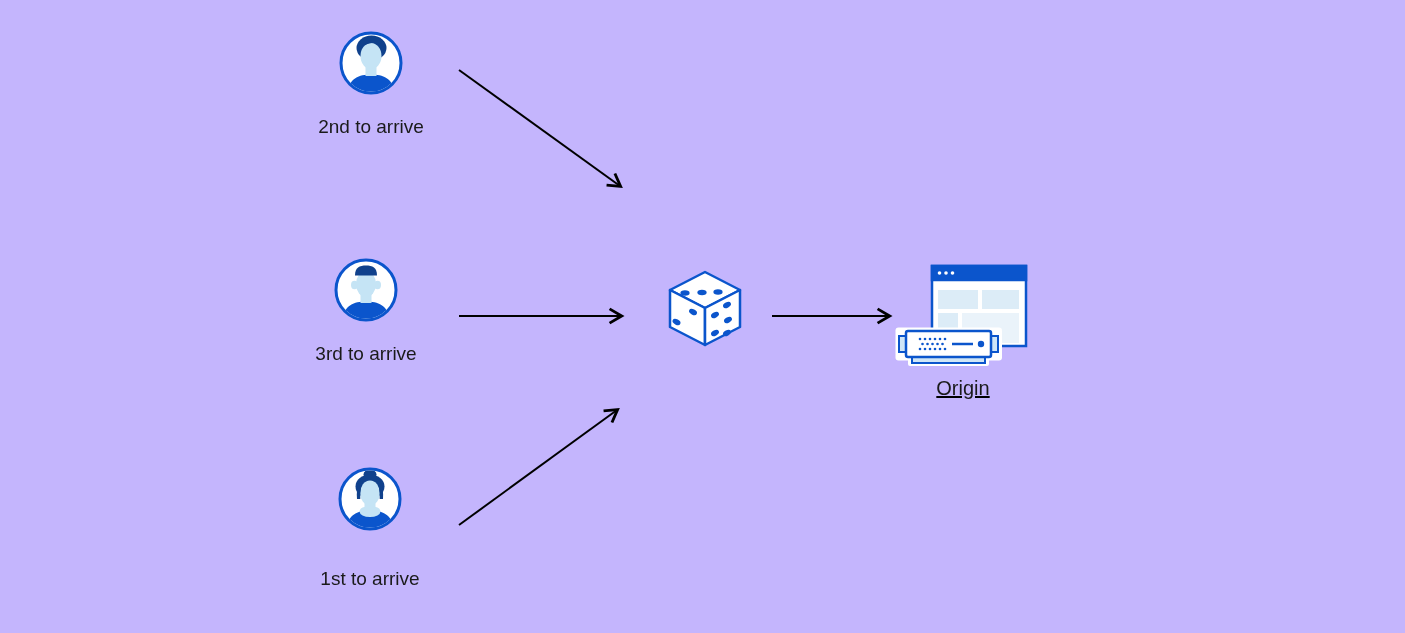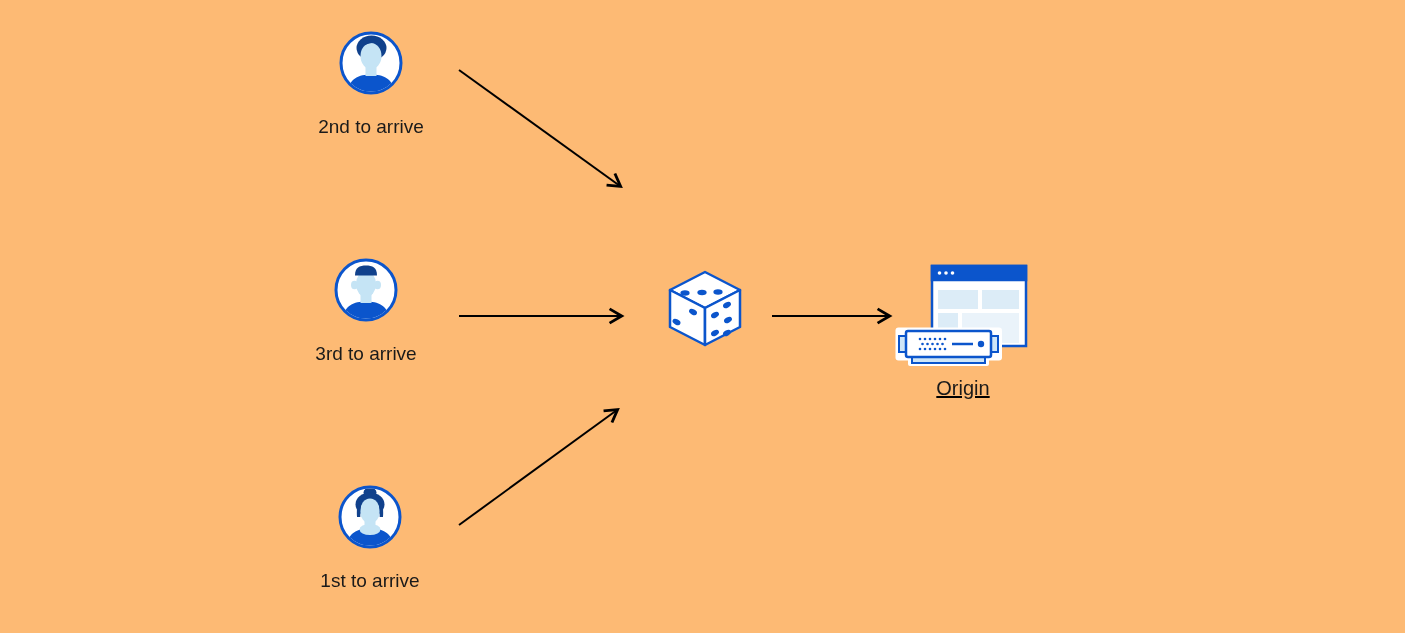--- a/index.html
+++ b/index.html
@@ -5,40 +5,40 @@
   html, body {
     margin: 0;
     padding: 0;
     background: #ffffff;
     font-family: "Liberation Sans", sans-serif;
   }
   .canvas {
     position: relative;
     width: 1405px;
     height: 633px;
-    background: #fdba74;
+    background: #c4b5fd;
     overflow: hidden;
   }
   .node {
     position: absolute;
     display: flex;
     flex-direction: column;
     align-items: center;
   }
   .node-label {
     margin-top: 21px;
     font-size: 19px;
     line-height: 22px;
     color: #1a1a1a;
     white-space: nowrap;
     text-align: center;
   }
   .visitor-2nd { left: 291px; top: 31px;  width: 160px; }
   .visitor-3rd { left: 286px; top: 258px; width: 160px; }
-  .visitor-1st { left: 290px; top: 485px; width: 160px; }
+  .visitor-1st { left: 290px; top: 467px; width: 160px; gap: 16px; }
   .dice-node   { left: 665px; top: 268px; width: 80px;  }
   .origin-node { left: 890px; top: 258px; width: 146px; text-decoration: underline; }
   .origin-node .node-label { margin-top: 9px; font-size: 20px; }
   .arrow-layer {
     position: absolute;
     left: 0; top: 0;
     width: 1405px;
     height: 633px;
     pointer-events: none;
   }

